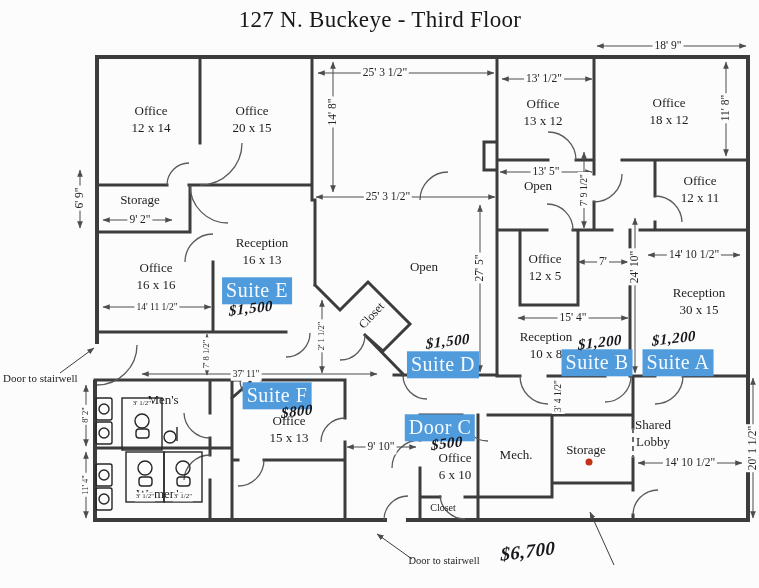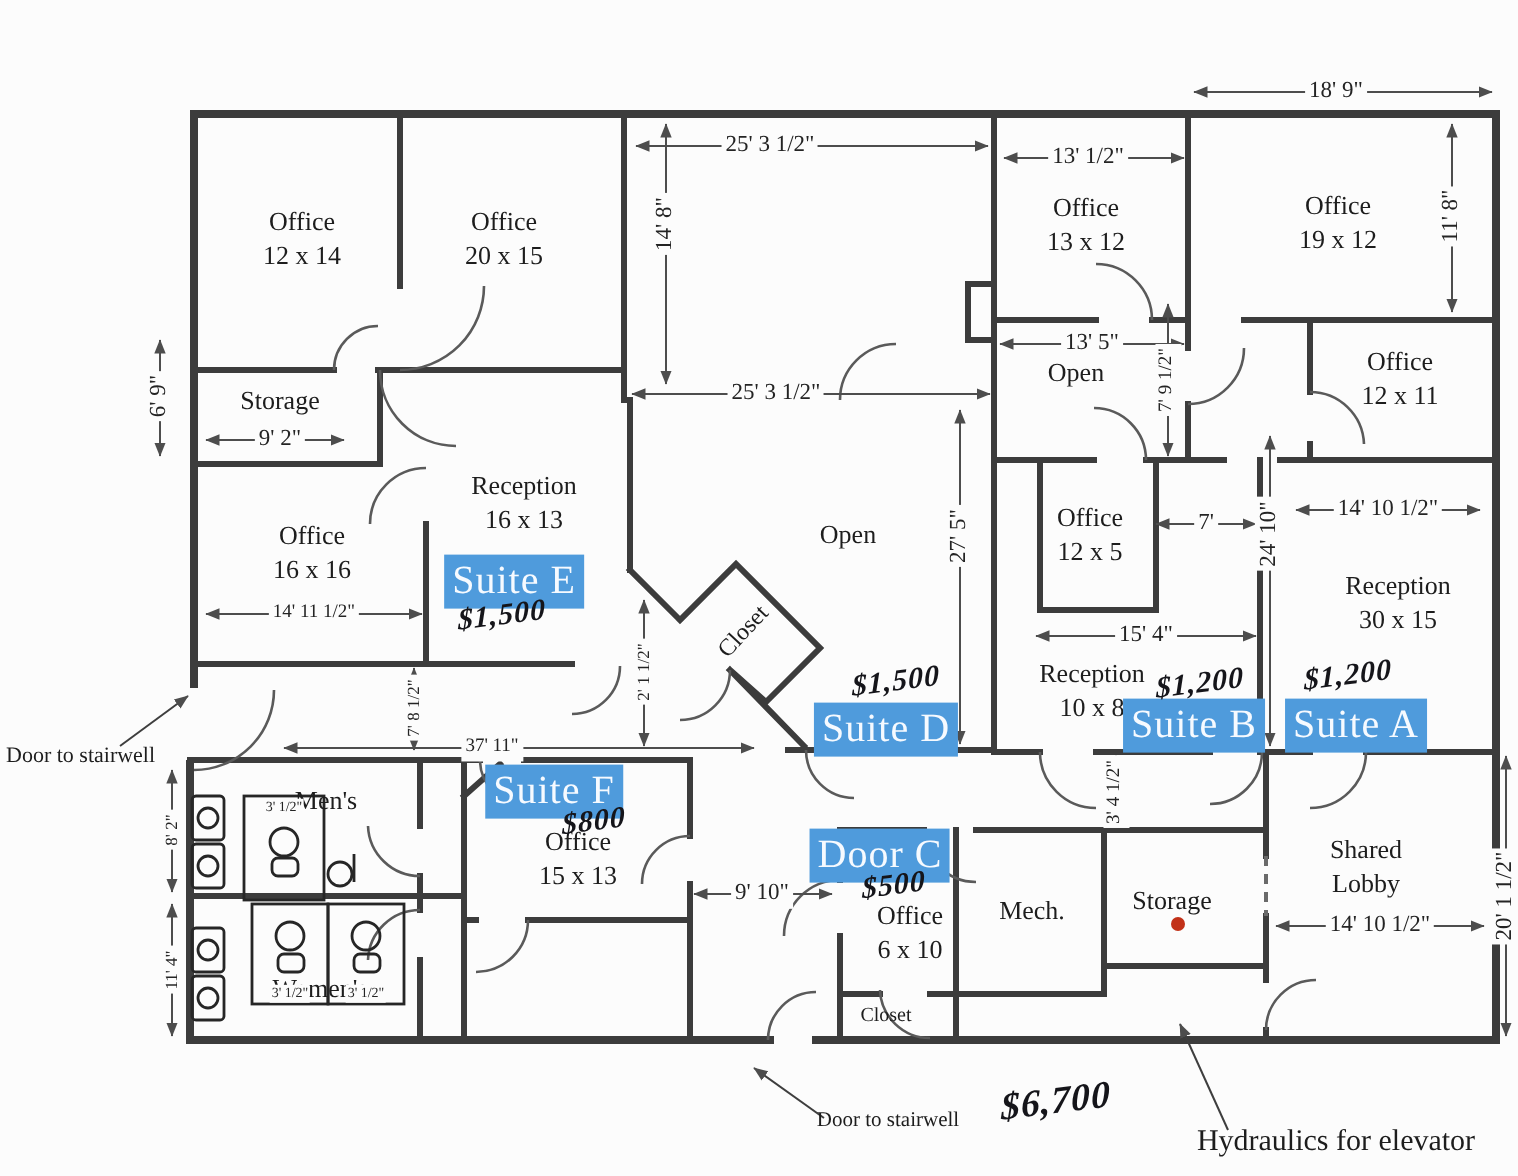--- a/index.html
+++ b/index.html
@@ -163,43 +163,44 @@
         <rect x="164" y="452" width="38" height="50"></rect>
       <circle cx="145" cy="468" r="7"></circle>
         <rect x="139" y="477" width="13" height="9" rx="3"></rect>
       <circle cx="183" cy="468" r="7"></circle>
         <rect x="177" y="477" width="13" height="9" rx="3"></rect>
     </g>
 
     <circle cx="589" cy="462" r="3.5" fill="var(--elevator-dot,#c23118)"></circle>
   </svg>
 
+  <div class="lbl title" style="left:380px;top:20px">127 N. Buckeye - Third Floor</div>
 
   <div class="lbl room" style="left:151px;top:119px"><span>Office</span><span class="sz">12 x 14</span></div>
   <div class="lbl room" style="left:252px;top:119px"><span>Office</span><span class="sz">20 x 15</span></div>
   <div class="lbl room" style="left:543px;top:112px"><span>Office</span><span class="sz">13 x 12</span></div>
-  <div class="lbl room" style="left:669px;top:111px"><span>Office</span><span class="sz">19 x 12</span></div>
+  <div class="lbl room" style="left:669px;top:111px"><span>Office</span><span class="sz">18 x 12</span></div>
   <div class="lbl room" style="left:538px;top:186px">Open</div>
   <div class="lbl room" style="left:700px;top:189px"><span>Office</span><span class="sz">12 x 11</span></div>
   <div class="lbl room" style="left:140px;top:200px">Storage</div>
   <div class="lbl room" style="left:156px;top:276px"><span>Office</span><span class="sz">16 x 16</span></div>
   <div class="lbl room" style="left:262px;top:251px"><span>Reception</span><span class="sz">16 x 13</span></div>
   <div class="lbl room" style="left:424px;top:267px">Open</div>
   <div class="lbl room" style="left:372px;top:316px;transform:translate(-50%,-50%) rotate(-47deg);font-size:12px">Closet</div>
   <div class="lbl room" style="left:545px;top:267px"><span>Office</span><span class="sz">12 x 5</span></div>
   <div class="lbl room" style="left:546px;top:345px"><span>Reception</span><span class="sz">10 x 8</span></div>
   <div class="lbl room" style="left:699px;top:301px"><span>Reception</span><span class="sz">30 x 15</span></div>
   <div class="lbl room" style="left:163px;top:400px">Men's</div>
   <div class="lbl room" style="left:160px;top:494px">Women's</div>
   <div class="lbl room" style="left:289px;top:429px"><span>Office</span><span class="sz">15 x 13</span></div>
   <div class="lbl room" style="left:455px;top:466px"><span>Office</span><span class="sz">6 x 10</span></div>
   <div class="lbl room" style="left:443px;top:508px;font-size:10px">Closet</div>
   <div class="lbl room" style="left:516px;top:455px">Mech.</div>
   <div class="lbl room" style="left:586px;top:450px">Storage</div>
-  <div class="lbl room" style="left:683px;top:433px"><span>Shared</span><span class="sz">Lobby</span></div>
+  <div class="lbl room" style="left:653px;top:433px"><span>Shared</span><span class="sz">Lobby</span></div>
 
   <div class="lbl suite" style="left:257px;top:291px">Suite E</div>
   <div class="lbl suite" style="left:443px;top:365px">Suite D</div>
   <div class="lbl suite" style="left:597px;top:363px">Suite B</div>
   <div class="lbl suite" style="left:678px;top:363px">Suite A</div>
   <div class="lbl suite" style="left:277px;top:396px">Suite F</div>
   <div class="lbl suite" style="left:440px;top:428px">Door C</div>
 
   <div class="lbl hand" style="left:251px;top:309px">$1,500</div>
   <div class="lbl hand" style="left:448px;top:342px">$1,500</div>
@@ -234,15 +235,14 @@
   <div class="lbl dim" style="left:381px;top:447px">9' 10"</div>
   <div class="lbl dim" style="left:690px;top:463px">14' 10 1/2"</div>
   <div class="lbl dim rot" style="left:753px;top:448px">20' 1 1/2"</div>
 
   <div class="lbl dim tiny" style="left:142px;top:404px">3' 1/2"</div>
   <div class="lbl dim tiny" style="left:145px;top:497px">3' 1/2"</div>
   <div class="lbl dim tiny" style="left:183px;top:497px">3' 1/2"</div>
 
   <div class="lbl note" style="left:3px;top:371px;transform:none;text-align:left">Door to stairwell</div>
   <div class="lbl note" style="left:444px;top:561px;font-size:10.5px">Door to stairwell</div>
-  <div class="lbl" style="left:668px;top:572px;font-size:15px">Hydraulics for elevator</div>
 
 </div>
 
 </body></html>

